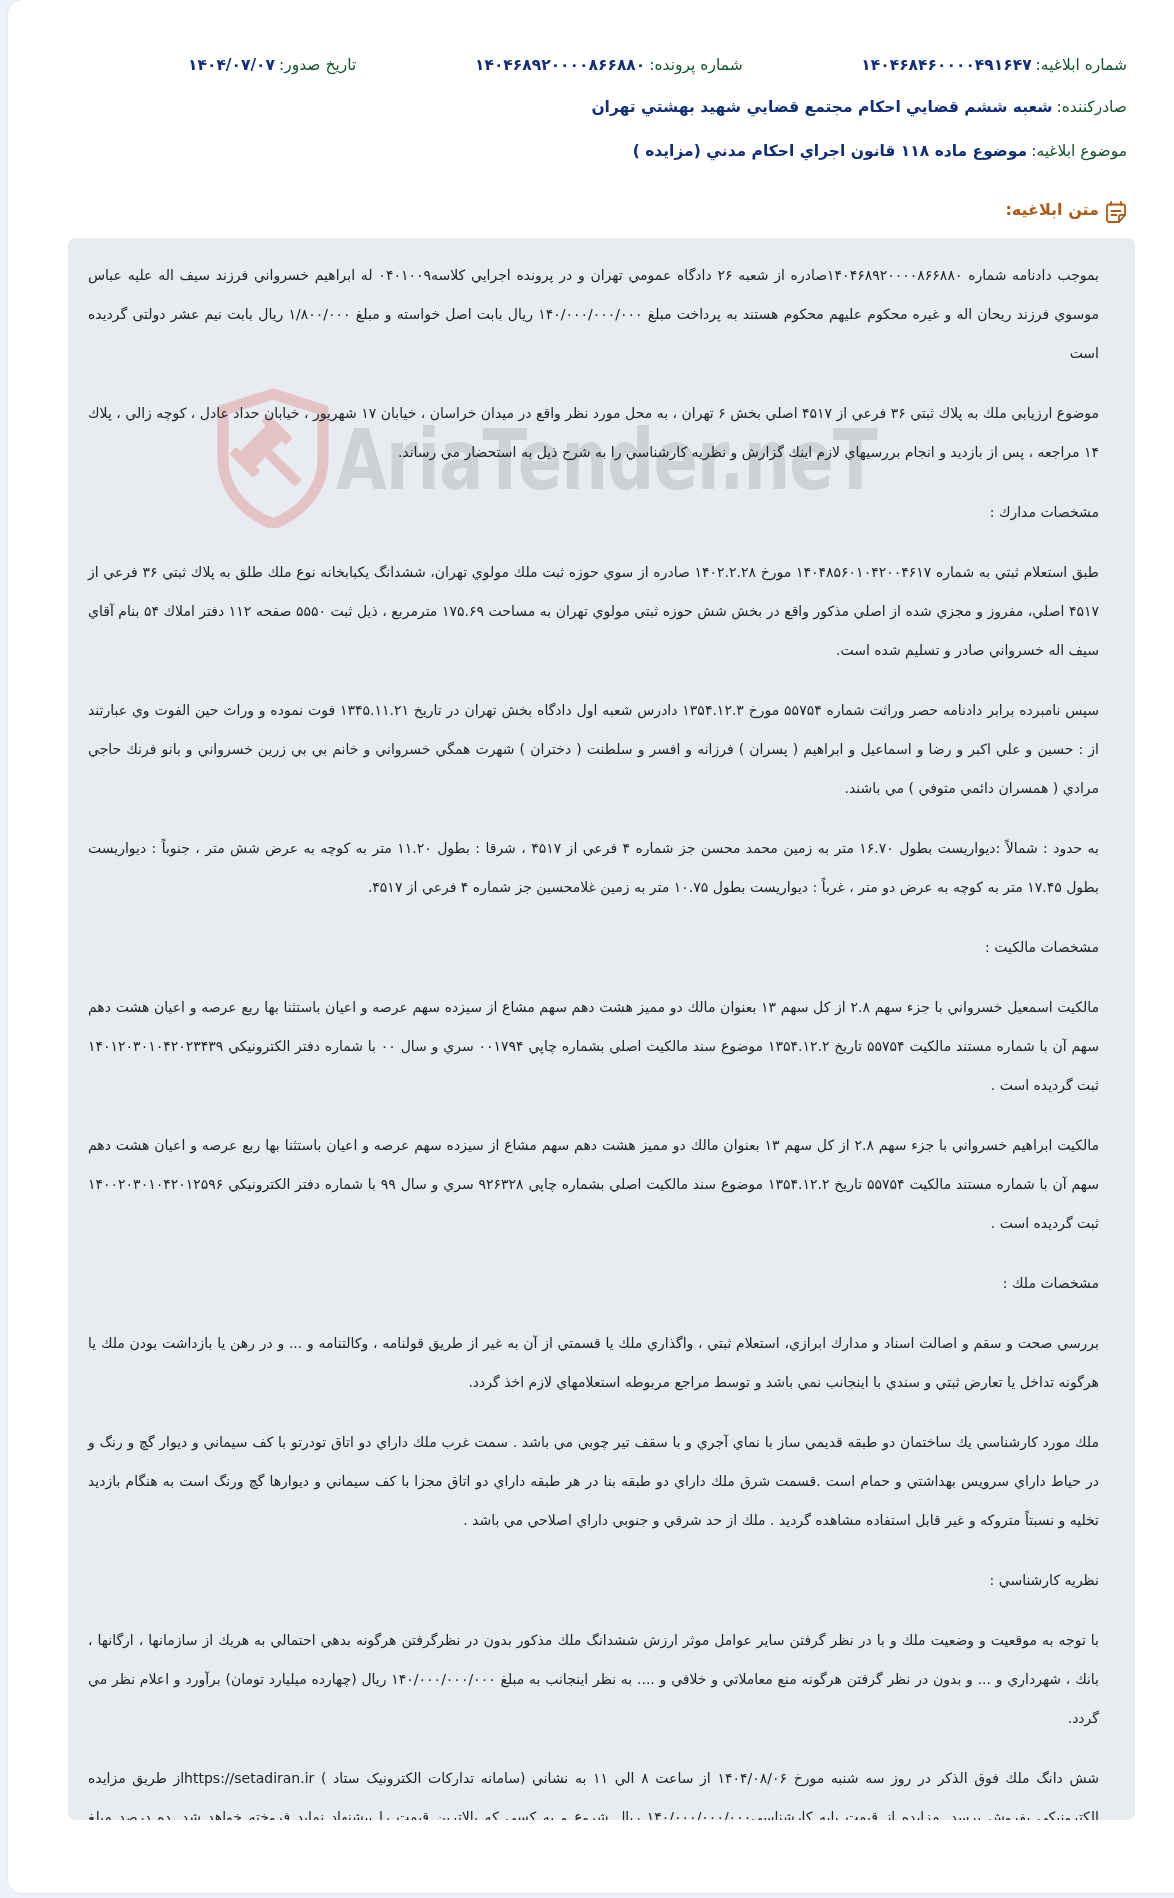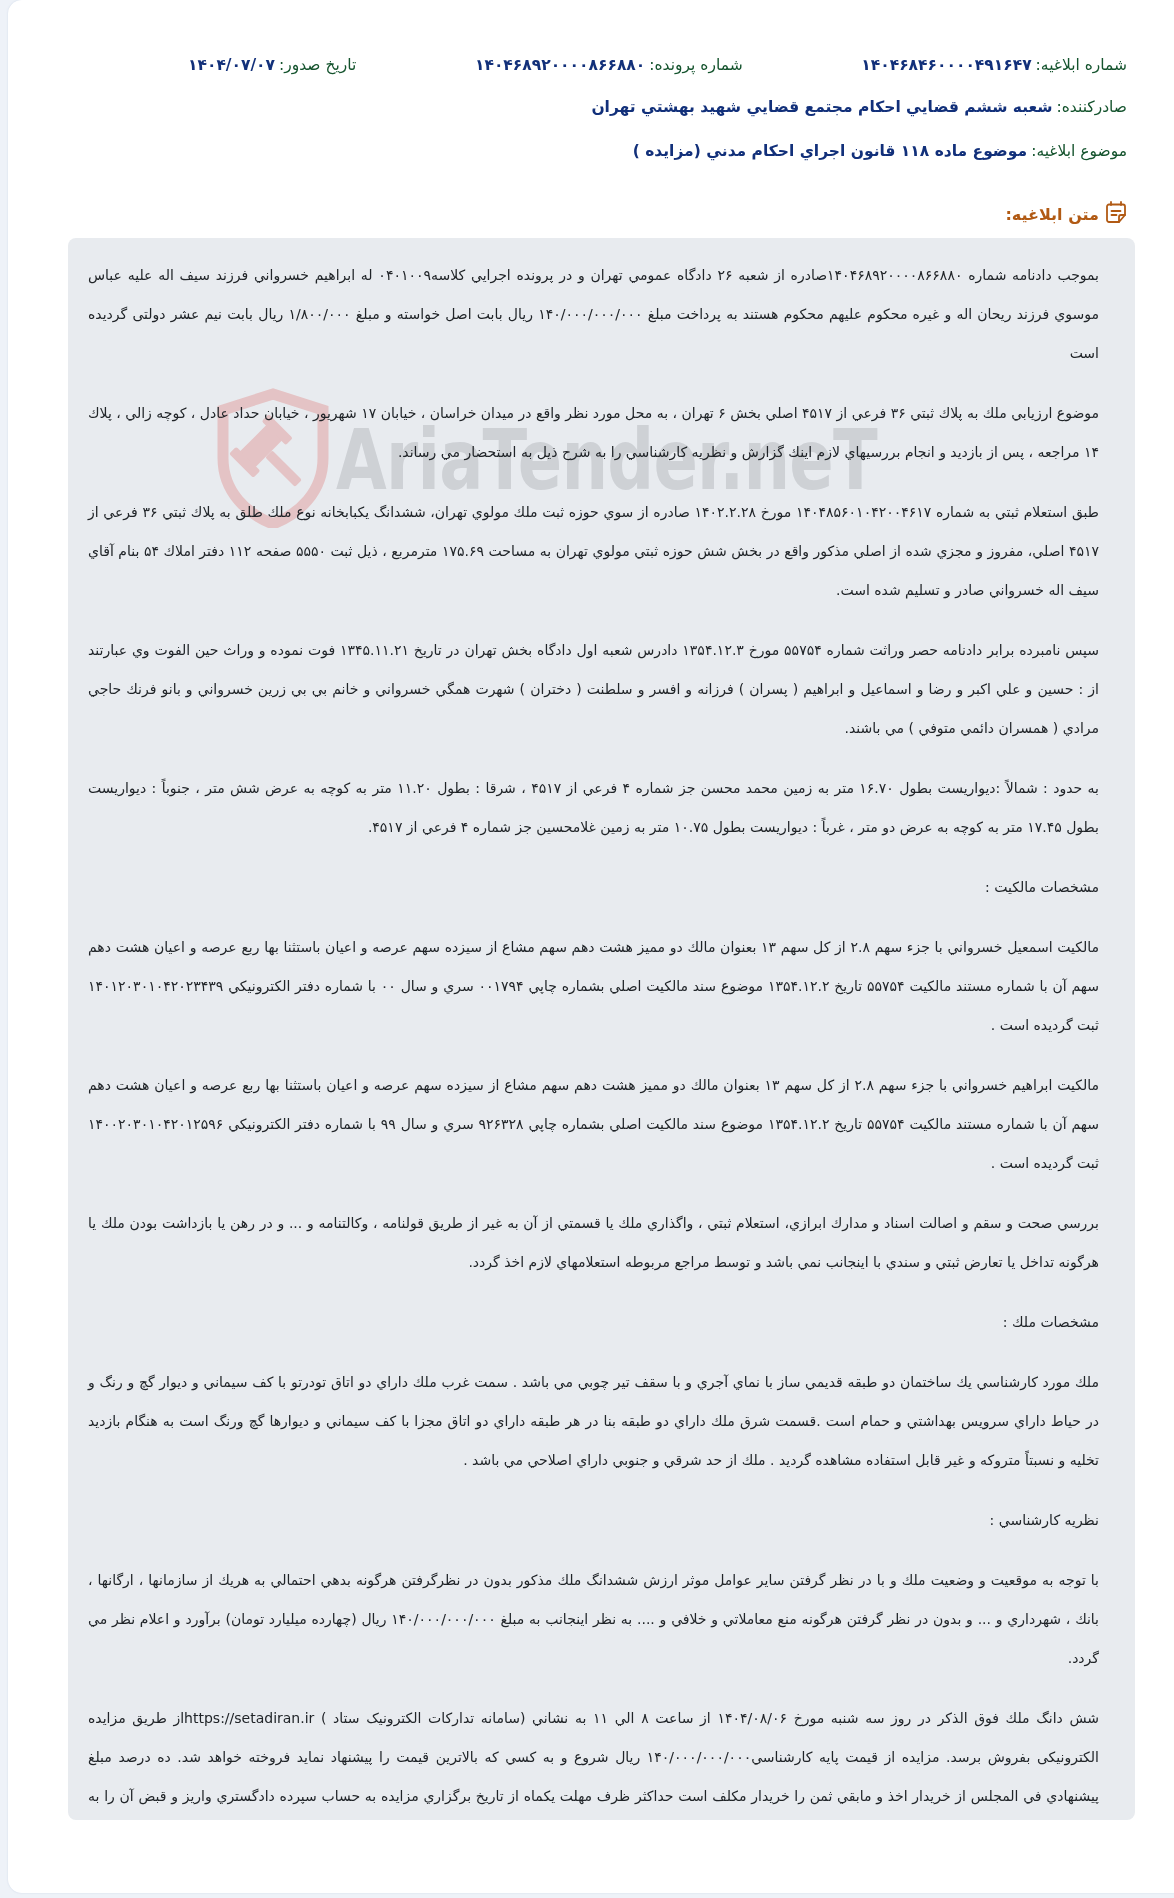--- a/index.html
+++ b/index.html
@@ -36,21 +36,21 @@
   .row1 { top: 56px; left: 180px; justify-content: space-between; }
   .row1 .meta-item { display: flex; align-items: baseline; }
   .row2 { top: 98px; }
   .row3 { top: 142px; }
 
   .section-title {
     position: absolute;
     right: 47px;
     top: 200px;
     display: flex;
-    align-items: flex-end;
+    align-items: flex-start;
     gap: 6px;
     color: #b15a14;
     font-weight: bold;
     font-size: 16px;
   }
   .section-title svg { display: block; }
 
   .body-box {
     position: absolute;
     left: 60px;
@@ -149,26 +149,27 @@
             <rect x="78" y="36" width="10" height="34" rx="2"></rect>
             <rect x="55" y="64" width="10" height="42" rx="2"></rect>
           </g>
         </svg>
       </span>
       <span class="watermark-text">AriaTender.neT</span>
     </div>
 
     <p class="para">  بموجب دادنامه شماره    ۱۴۰۴۶۸۹۲۰۰۰۰۸۶۶۸۸۰صادره از شعبه ۲۶  دادگاه عمومي تهران و در پرونده اجرايي كلاسه۰۴۰۱۰۰۹  له ابراهيم خسرواني فرزند سيف اله عليه عباس موسوي فرزند ريحان اله و غيره محكوم عليهم محكوم هستند به پرداخت مبلغ ۱۴۰/۰۰۰/۰۰۰/۰۰۰ ريال بابت اصل خواسته و مبلغ ۱/۸۰۰/۰۰۰ ريال بابت نيم عشر دولتی گرديده است</p>
     <p class="para">موضوع ارزيابي ملك به پلاك ثبتي ۳۶ فرعي از ۴۵۱۷ اصلي بخش ۶ تهران ، به محل مورد نظر واقع در ميدان خراسان ، خيابان ۱۷ شهريور ، خيابان حداد عادل ، كوچه زالي ، پلاك ۱۴ مراجعه ، پس از بازديد و انجام بررسيهاي لازم اينك گزارش و نظريه كارشناسي را به شرح ذيل به استحضار مي رساند.</p>
+    <p class="para heading">مشخصات مدارك :</p>
     <p class="para">طبق استعلام ثبتي به شماره ۱۴۰۴۸۵۶۰۱۰۴۲۰۰۴۶۱۷ مورخ ۱۴۰۲.۲.۲۸ صادره از سوي حوزه ثبت ملك مولوي تهران، ششدانگ يكبابخانه نوع ملك طلق به پلاك ثبتي ۳۶ فرعي از ۴۵۱۷ اصلي، مفروز و مجزي شده از اصلي مذكور واقع در بخش شش حوزه ثبتي مولوي تهران به مساحت ۱۷۵.۶۹  مترمربع ، ذيل ثبت ۵۵۵۰ صفحه ۱۱۲ دفتر املاك ۵۴ بنام آقاي سيف اله خسرواني صادر و تسليم شده است.</p>
     <p class="para">سپس نامبرده برابر دادنامه حصر وراثت شماره ۵۵۷۵۴ مورخ ۱۳۵۴.۱۲.۳ دادرس شعبه اول دادگاه بخش تهران در تاريخ ۱۳۴۵.۱۱.۲۱ فوت نموده و وراث حين الفوت وي عبارتند از : حسين و علي اكبر و رضا و اسماعيل و ابراهيم ( پسران ) فرزانه و افسر و سلطنت ( دختران ) شهرت همگي خسرواني و خانم بي بي زرين خسرواني و بانو فرنك حاجي مرادي ( همسران دائمي متوفي ) مي باشند.</p>
     <p class="para">به حدود : شمالاً :ديواريست بطول ۱۶.۷۰ متر به زمين محمد محسن جز شماره ۴ فرعي از ۴۵۱۷ ، شرقا : بطول ۱۱.۲۰ متر به كوچه به عرض شش متر ، جنوباً : ديواريست بطول ۱۷.۴۵ متر به كوچه به عرض دو متر ، غرباً : ديواريست بطول ۱۰.۷۵ متر به زمين غلامحسين جز شماره ۴ فرعي از ۴۵۱۷.</p>
     <p class="para heading">مشخصات مالكيت  :</p>
     <p class="para">مالكيت اسمعيل خسرواني با جزء سهم ۲.۸ از كل سهم ۱۳ بعنوان مالك دو مميز هشت دهم سهم مشاع از سيزده سهم عرصه و اعيان باستثنا بها ربع عرصه و اعيان هشت دهم سهم آن با شماره مستند مالكيت ۵۵۷۵۴ تاريخ ۱۳۵۴.۱۲.۲ موضوع سند مالكيت اصلي بشماره چاپي ۰۰۱۷۹۴ سري و سال ۰۰ با شماره دفتر الكترونيكي ۱۴۰۱۲۰۳۰۱۰۴۲۰۲۳۴۳۹ ثبت گرديده است .</p>
     <p class="para">مالكيت ابراهيم خسرواني با جزء سهم ۲.۸ از كل سهم ۱۳ بعنوان مالك دو مميز هشت دهم سهم مشاع از سيزده سهم عرصه و اعيان باستثنا بها ربع عرصه و اعيان هشت دهم سهم آن با شماره مستند مالكيت ۵۵۷۵۴ تاريخ ۱۳۵۴.۱۲.۲ موضوع سند مالكيت اصلي بشماره چاپي ۹۲۶۳۲۸ سري و سال ۹۹ با شماره دفتر الكترونيكي ۱۴۰۰۲۰۳۰۱۰۴۲۰۱۲۵۹۶ ثبت گرديده است .</p>
+    <p class="para heading">مشخصات ملك :</p>
     <p class="para">بررسي صحت و سقم و اصالت اسناد و مدارك ابرازي، استعلام ثبتي ، واگذاري ملك يا قسمتي از آن به غير از طريق قولنامه ، وكالتنامه و ... و در رهن يا بازداشت بودن ملك يا هرگونه تداخل يا تعارض ثبتي و سندي با اينجانب نمي باشد و توسط مراجع مربوطه استعلامهاي لازم اخذ گردد.</p>
-    <p class="para heading">مشخصات ملك :</p>
     <p class="para">ملك مورد كارشناسي يك ساختمان دو طبقه قديمي ساز با نماي آجري و با سقف تير چوبي مي باشد . سمت غرب ملك داراي دو اتاق تودرتو با كف سيماني و ديوار گچ و رنگ و در حياط داراي سرويس بهداشتي و حمام است .قسمت شرق ملك داراي دو طبقه بنا در هر طبقه داراي دو اتاق مجزا با كف سيماني و ديوارها گچ ورنگ است  به هنگام بازديد  تخليه  و نسبتاً متروكه و غير قابل استفاده مشاهده گرديد . ملك از حد شرقي و جنوبي داراي اصلاحي مي باشد .</p>
     <p class="para heading">نظريه كارشناسي :</p>
     <p class="para">با توجه به موقعيت و وضعيت ملك و با در نظر گرفتن ساير عوامل موثر ارزش ششدانگ ملك مذكور بدون در نظرگرفتن هرگونه بدهي احتمالي به هريك از سازمانها ، ارگانها ، بانك ، شهرداري و ... و بدون در نظر گرفتن هرگونه منع معاملاتي و خلافي و .... به نظر اينجانب به مبلغ ۱۴۰/۰۰۰/۰۰۰/۰۰۰ ريال (چهارده ميليارد تومان) برآورد و اعلام نظر مي گردد.</p>
     <p class="para">شش دانگ ملك فوق الذكر در روز  سه شنبه مورخ ۱۴۰۴/۰۸/۰۶ از ساعت ۸ الي ۱۱ به نشاني (سامانه تداركات الكترونيک ستاد )  https://setadiran.irاز طريق مزايده الكترونيكی بفروش برسد. مزايده از قيمت پايه كارشناسي۱۴۰/۰۰۰/۰۰۰/۰۰۰ ريال  شروع و به كسي كه بالاترين قيمت را پيشنهاد نمايد فروخته خواهد شد. ده درصد مبلغ پيشنهادي في المجلس از خريدار اخذ و مابقي ثمن را خريدار مكلف است حداكثر ظرف مهلت يكماه از تاريخ برگزاري مزايده به حساب سپرده دادگستري واريز و قبض آن را به اين اجراء تحويل نمايد در غير اينصورت ده درصد دريافتي به نفع دولت ضبط و مراسم مزايده تجديد خواهد شد. طالبين مي توانند پنج روز قبل از مراسم مزايده به اجراي احكام مدني مراجعت تا ترتيب بازديد از مورد مزايده را فراهم نمايد.</p>
   </div>
 </div>
 
 </body></html>

